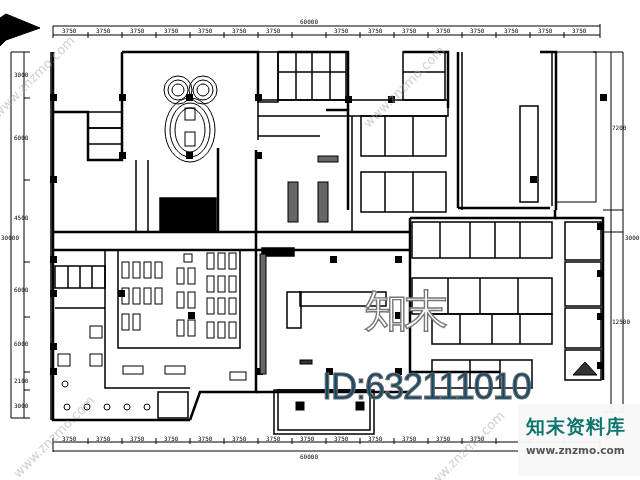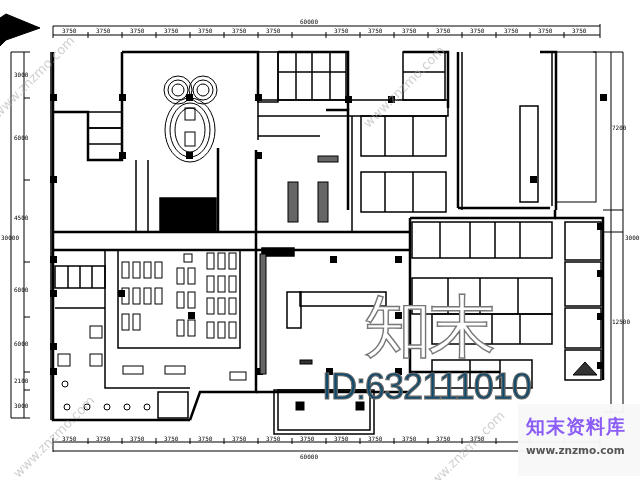--- a/index.html
+++ b/index.html
@@ -1,23 +1,23 @@
 <!DOCTYPE html>
 <html><head>
 <meta charset="utf-8">
 <style>
   html,body{margin:0;padding:0;background:#fff;}
   body{width:640px;height:480px;position:relative;overflow:hidden;font-family:"DejaVu Sans",sans-serif;}
   #plan{position:absolute;left:0;top:0;width:640px;height:480px;}
   .dimtxt{font-family:"DejaVu Sans Mono",monospace;font-size:6px;fill:#000;}
   .wm-brand{position:absolute;left:518px;top:404px;width:122px;height:72px;background:rgba(248,248,248,0.96);}
-  .wm-brand .cn{position:absolute;left:8px;top:10px;font-size:19px;font-weight:bold;color:#8b5cf6;letter-spacing:1px;font-family:"DejaVu Sans",sans-serif;}
+  .wm-brand .cn{position:absolute;left:8px;top:10px;font-size:19px;font-weight:bold;color:#0f766e;letter-spacing:1px;font-family:"DejaVu Sans",sans-serif;}
   .wm-brand .url{position:absolute;left:8px;top:40px;font-size:10.5px;font-weight:bold;color:#555;font-family:"DejaVu Sans",sans-serif;}
   .wm-id{position:absolute;left:322px;top:366px;font-size:36px;color:#0c4a6e;-webkit-text-stroke:1.2px #666;font-family:"Liberation Sans",sans-serif;letter-spacing:-1px;}
-  .wm-big{position:absolute;left:364px;top:282px;font-size:68px;color:#fff;-webkit-text-stroke:1.4px #777;font-family:Liberation Sans, sans-serif;letter-spacing:-4px;}
+  .wm-big{position:absolute;left:364px;top:282px;font-size:44px;color:#fff;-webkit-text-stroke:1.4px #777;font-family:Liberation Sans, sans-serif;letter-spacing:-4px;}
   .wm-diag{position:absolute;font-size:13px;color:rgba(170,170,170,0.55);transform:rotate(-45deg);transform-origin:left top;white-space:nowrap;font-family:"DejaVu Sans",sans-serif;}
 </style>
 </head>
 <body>
 
 <svg id="plan" viewBox="0 0 640 480" xmlns="http://www.w3.org/2000/svg">
   <g stroke="#000" fill="none">
 
     <polygon points="0,18 6,14 40,28 6,40 0,46" fill="#000"></polygon>
 

